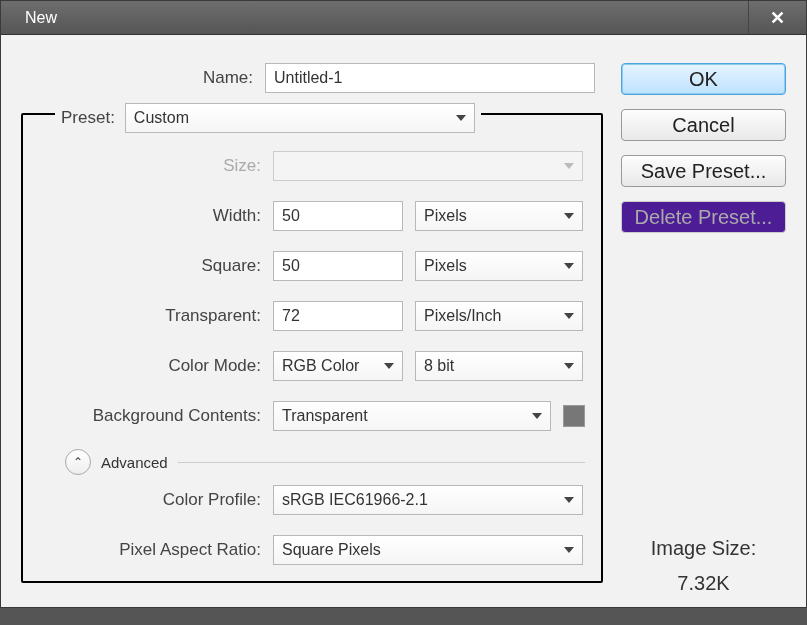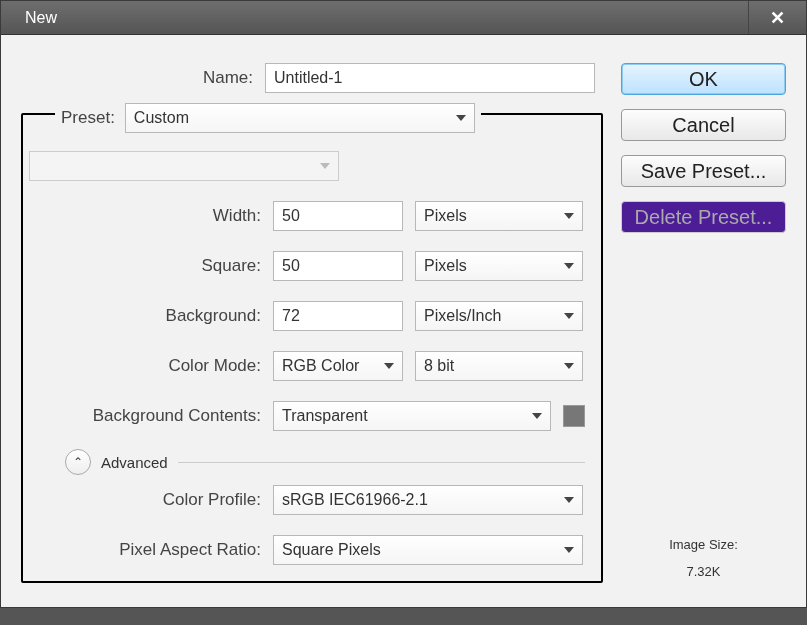--- a/index.html
+++ b/index.html
@@ -118,21 +118,21 @@
 .btn.disabled { color:#aaa; background:#4c1d95; border-color:#ccc; }
 .swatch { width:22px; height:22px; background:#777; border:1px solid #999; }
 .advanced-row { display:flex; align-items:center; gap:10px; margin:18px 0 10px 36px; }
 .expand-btn {
   width:26px; height:26px; border-radius:50%;
   border:1px solid #aaa; background:linear-gradient(#fff,#eee);
   display:flex; align-items:center; justify-content:center;
   font-size:12px; color:#444; cursor:pointer;
 }
 .hr { flex:1; height:1px; background:#ccc; }
-.info { text-align:center; font-size:13px; color:#333; margin-top:290px; }
+.info { text-align:center; font-size:20px; color:#333; margin-top:290px; }
 .info .val { margin-top:12px; }
 .label.dis { color:#aaa; }
 </style>
 </head>
 <body>
 
 <div class="window">
   <div class="titlebar">
     <span class="title-text">New</span>
     <div class="close-btn">
@@ -155,20 +155,21 @@
           <span class="label" style="width:auto;padding-right:10px">Preset:</span>
           <div class="select" style="width:350px">
             <span>Custom</span>
             <span class="caret"></span>
           </div>
         </div>
 
         <div style="padding:6px 10px 6px 0">
 
           <div class="row">
+            <div class="label dis">Size:</div>
             <div class="field">
               <div class="select disabled" style="width:310px">
                 <span></span>
                 <span class="caret"></span>
               </div>
             </div>
           </div>
 
           <div class="row">
             <div class="label">Width:</div>
@@ -186,21 +187,21 @@
             <div class="field">
               <input class="txt" style="width: 130px;" value="50">
               <div class="select" style="width:168px">
                 <span>Pixels</span>
                 <span class="caret"></span>
               </div>
             </div>
           </div>
 
           <div class="row">
-            <div class="label">Background:</div>
+            <div class="label">Transparent:</div>
             <div class="field">
               <input class="txt" style="width: 130px;" value="72">
               <div class="select" style="width:168px">
                 <span>Pixels/Inch</span>
                 <span class="caret"></span>
               </div>
             </div>
           </div>
 
           <div class="row">

